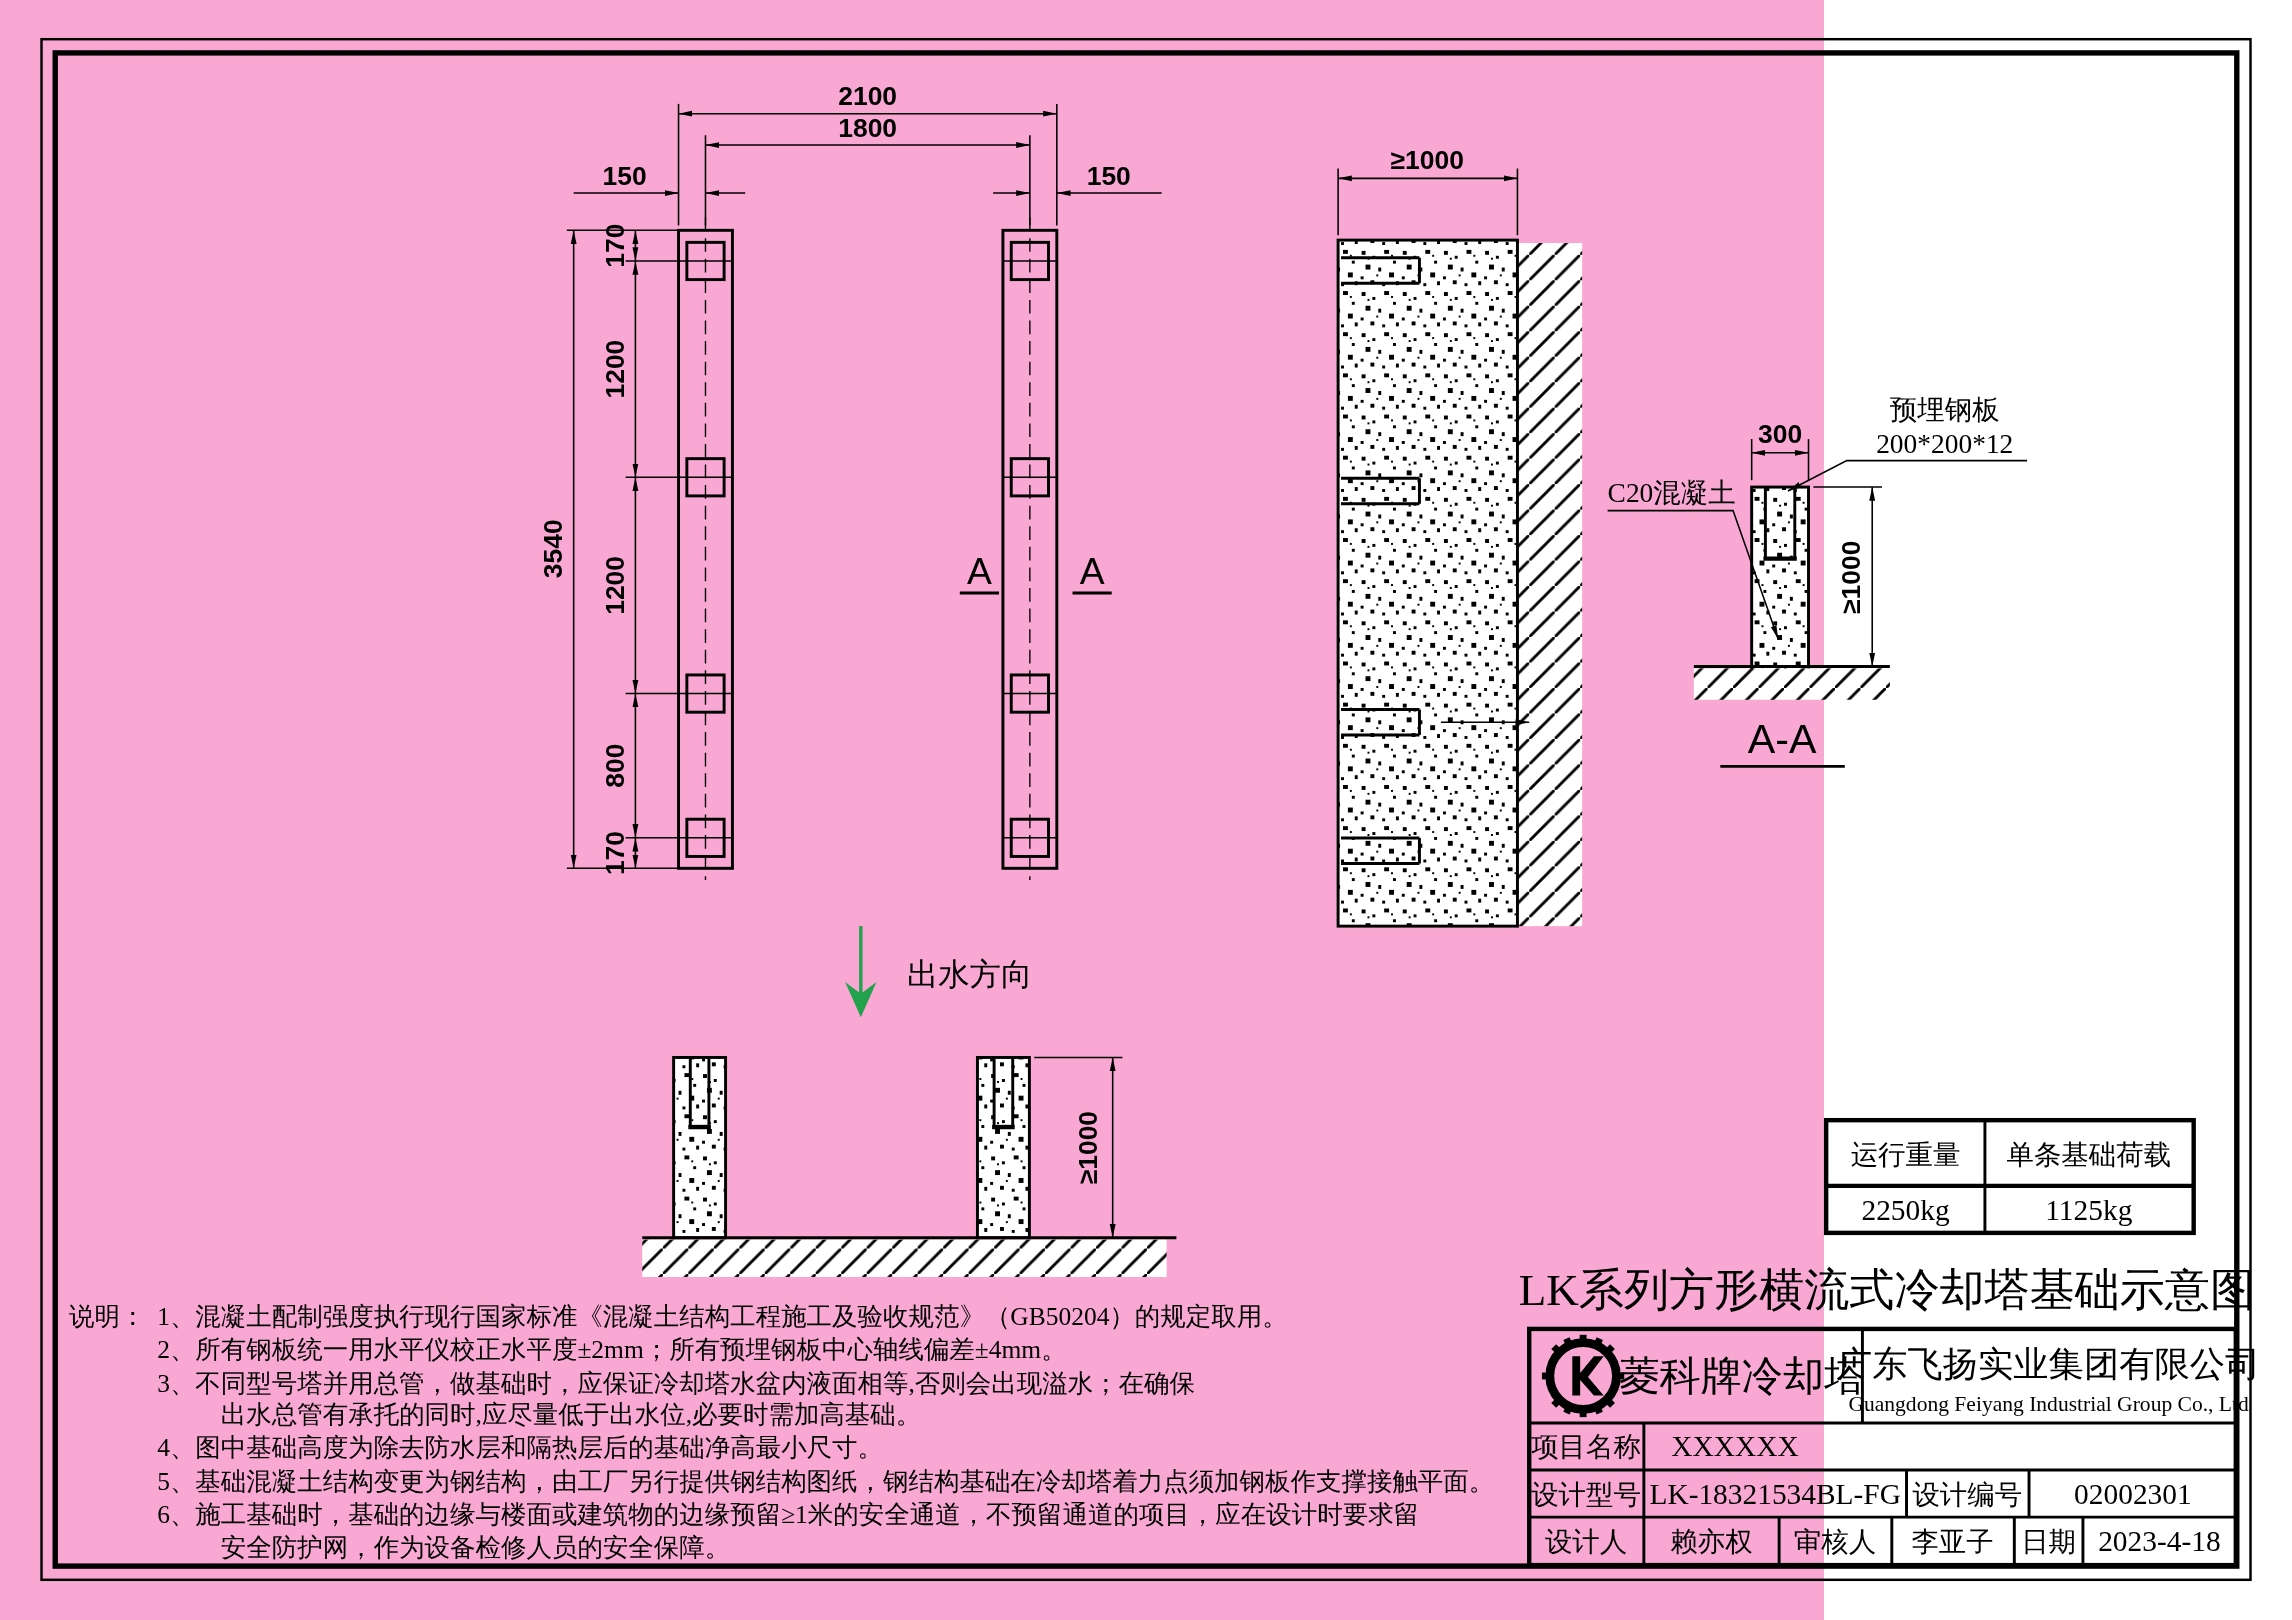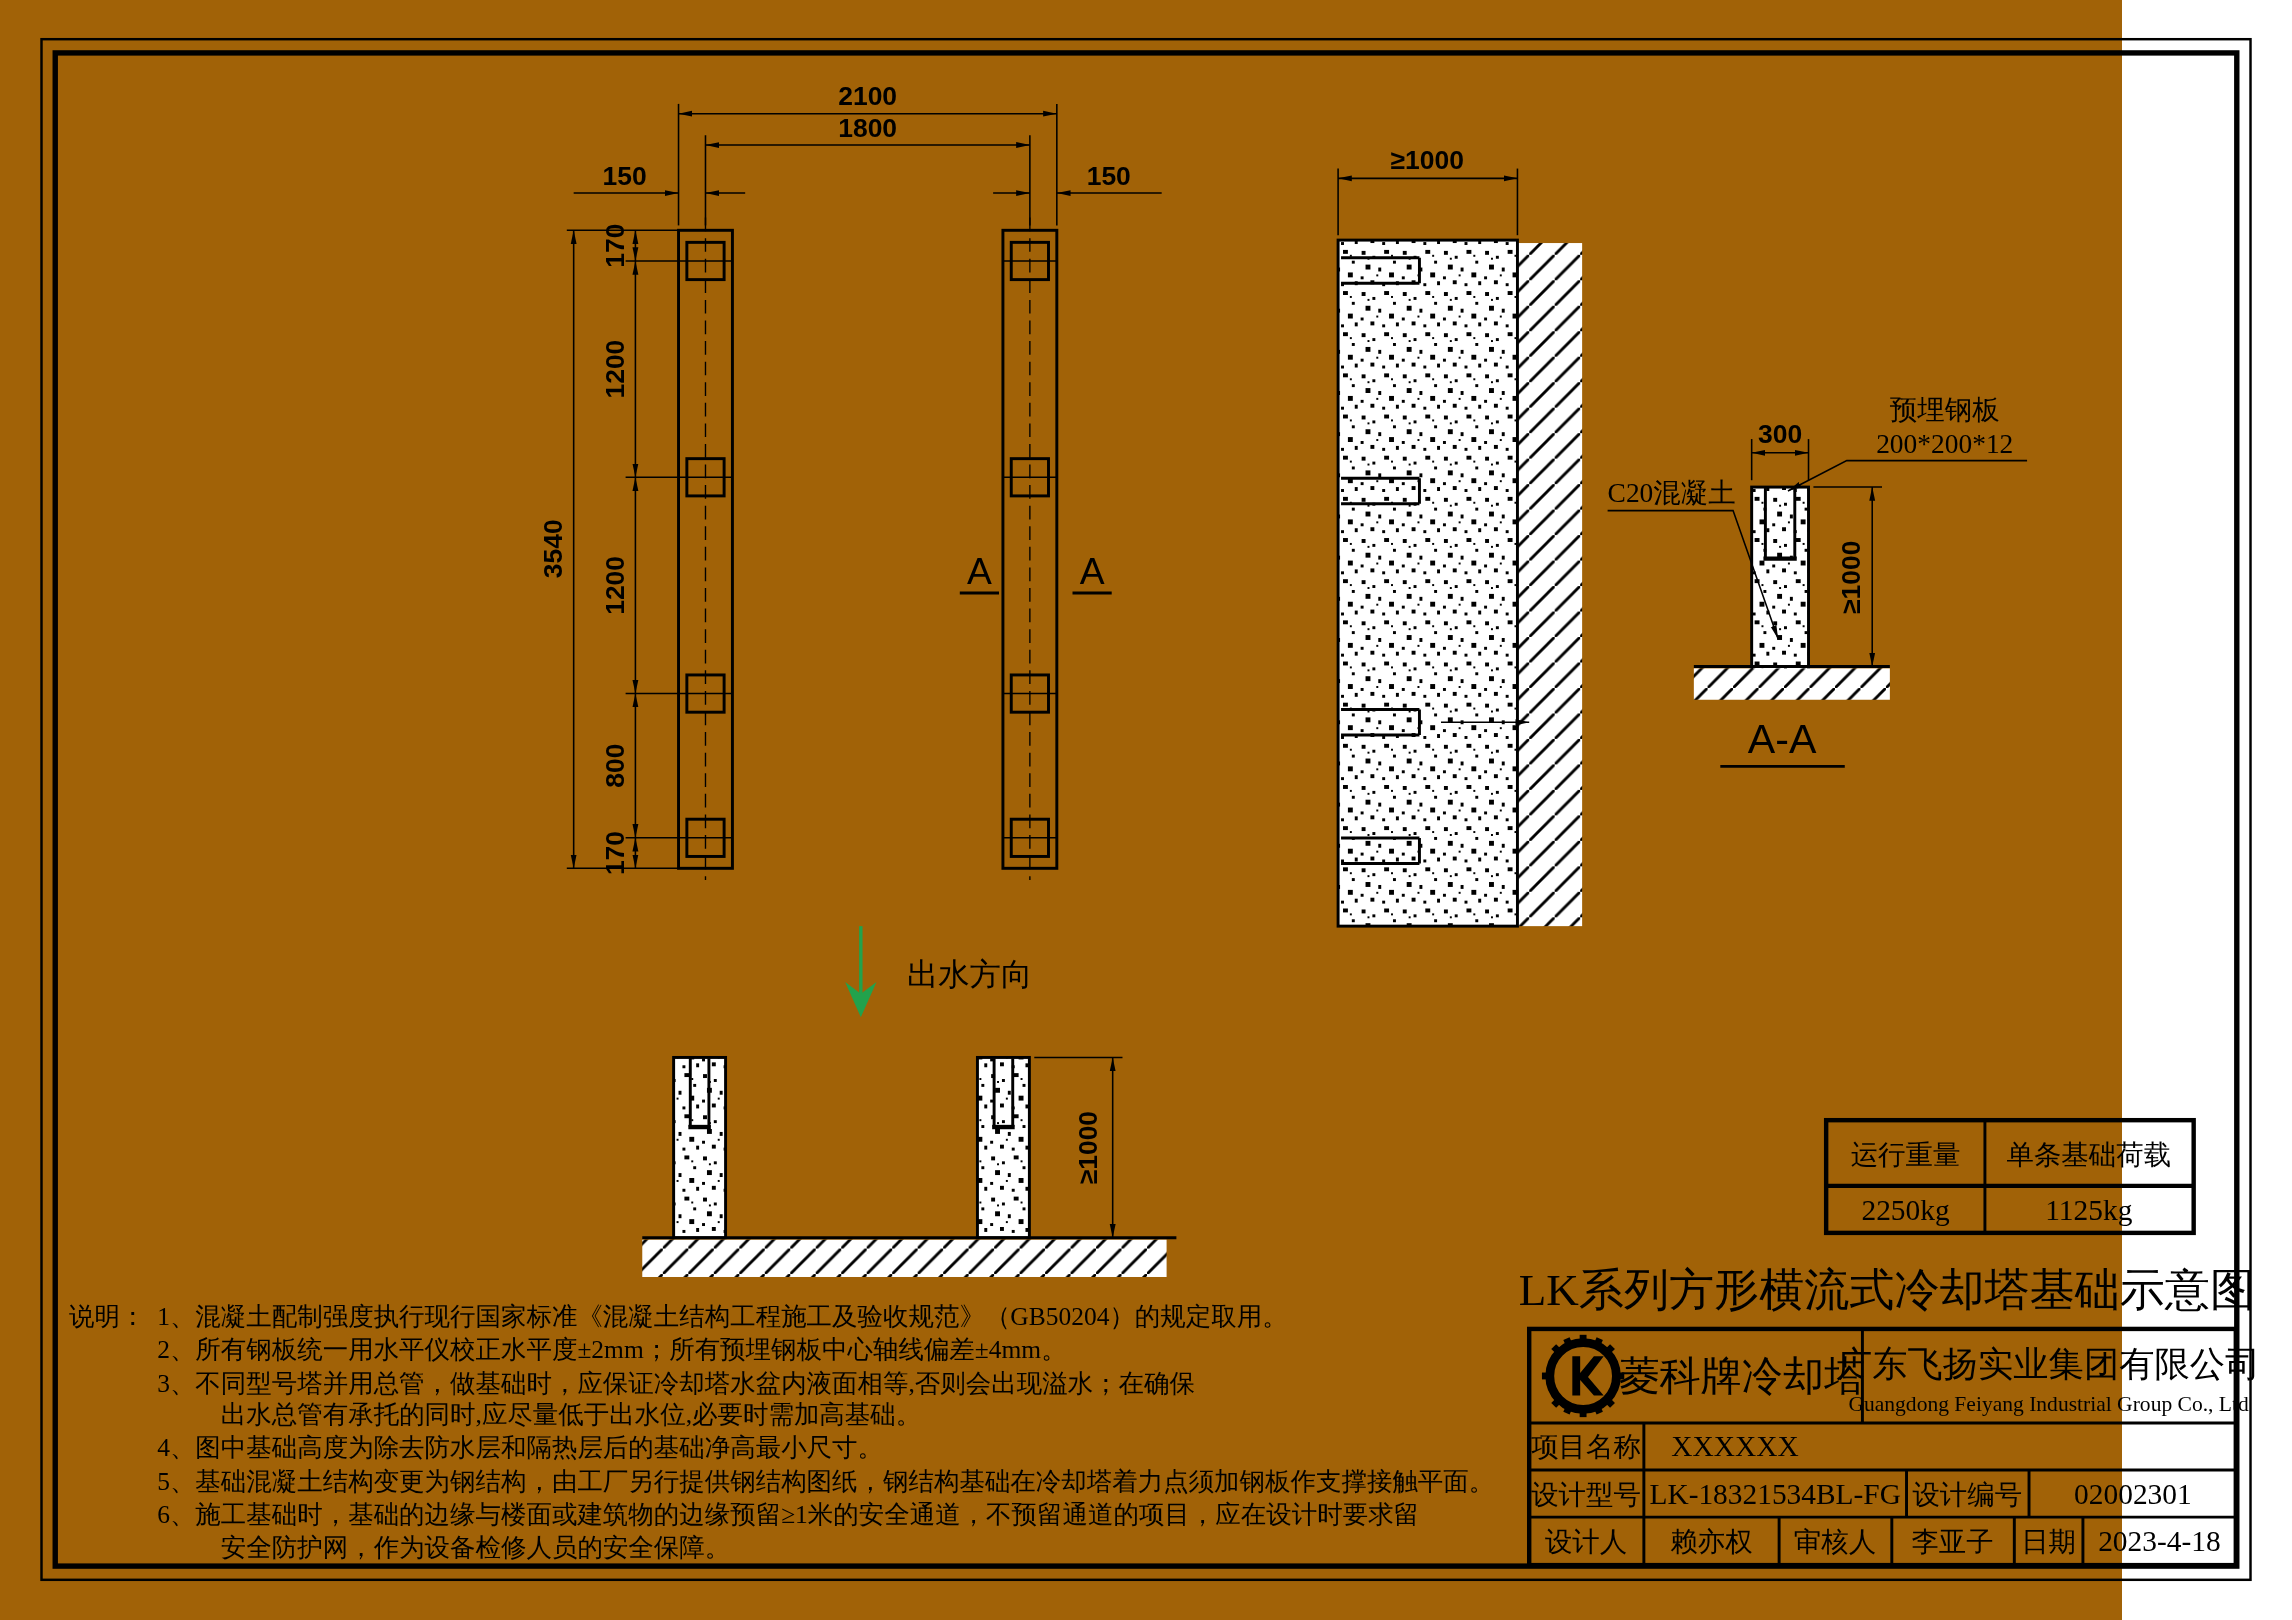--- a/index.html
+++ b/index.html
@@ -1,16 +1,16 @@
 <!DOCTYPE html>
 <html><head>
 <meta charset="utf-8">
 <style>
   html,body{margin:0;padding:0;background:#ffffff;}
-  .wrap{width:2122px;height:1620px;position:relative;background:#a16207;}
+  .wrap{width:1824px;height:1620px;position:relative;background:#f9a8d4;}
   svg{display:block;}
   text{fill:#000;}
   .dimb{font-family:"Liberation Sans",sans-serif;font-size:27px;font-weight:bold;}
   .cjk{font-family:"Liberation Serif",serif;font-size:28px;}
   .cjks{font-family:"Liberation Serif",serif;font-size:26px;}
   .sec{font-family:"Liberation Sans",sans-serif;font-size:38px;}
   .bigtitle{font-family:"Liberation Serif",serif;font-size:46px;}
   .tb{font-family:"Liberation Serif",serif;font-size:30px;}
   .tbs{font-family:"Liberation Serif",serif;font-size:28px;}
   .brand{font-family:"Liberation Serif",serif;font-size:42px;}

